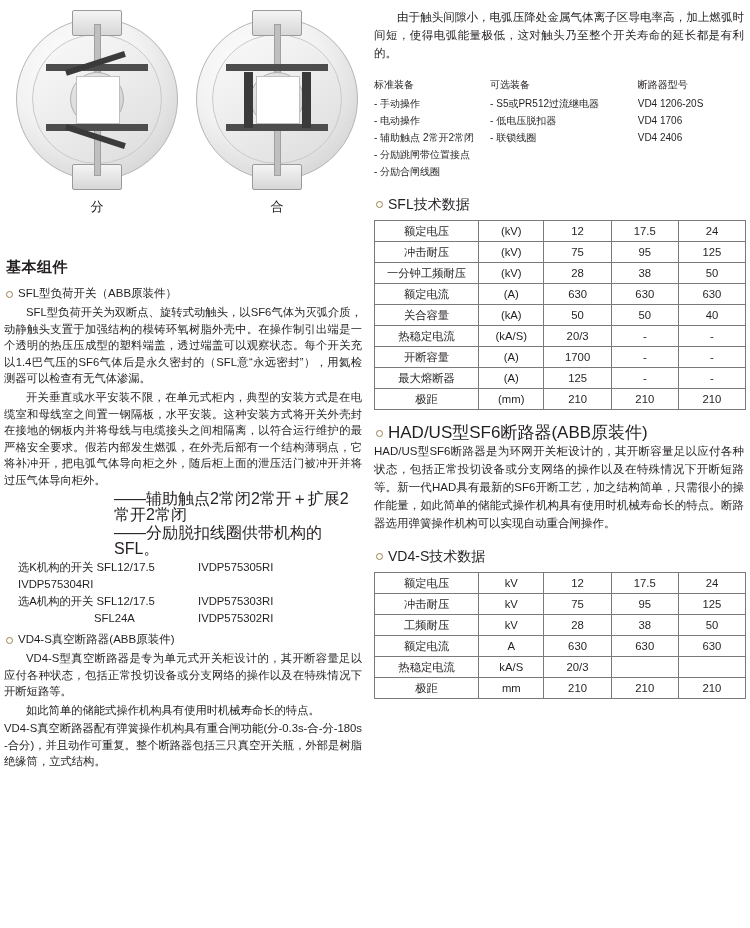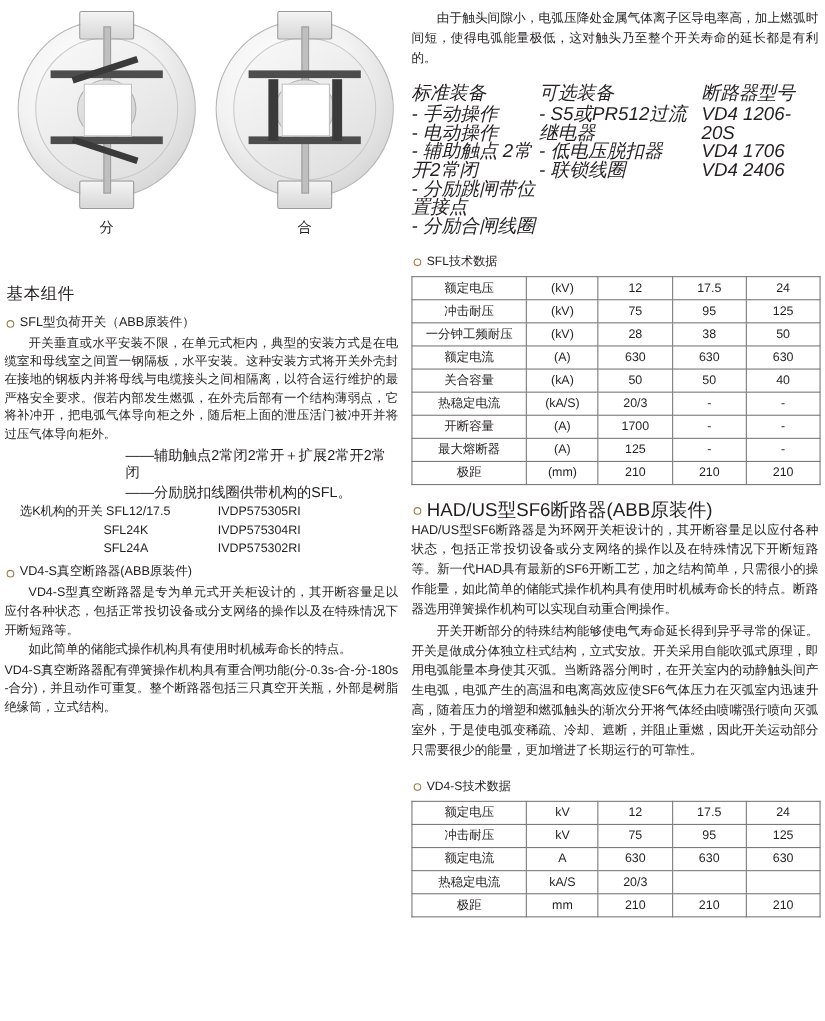--- a/index.html
+++ b/index.html
@@ -129,21 +129,21 @@
     top: 186px;
     width: 170px;
     text-align: center;
     font-size: 13px;
     color: #231f20;
   }
 
   
   h2.section-title {
     font-size: 15px;
-    font-weight: normal;
+    font-weight: bold;
     margin: 12px 0 8px 2px;
     letter-spacing: 0.5px;
   }
   .bullet-line {
     position: relative;
     font-size: 11.5px;
     line-height: 17px;
     margin: 4px 0 2px 0;
     padding-left: 14px;
   }
@@ -158,21 +158,21 @@
   }
   .para {
     font-size: 11.3px;
     line-height: 16.6px;
     margin: 2px 0 2px 0;
     text-align: justify;
     text-justify: inter-ideograph;
   }
   .para.indent { text-indent: 22px; }
   .dashrow {
-    font-size: 13px;
+    font-size: 16px;
     line-height: 16.6px;
     margin: 1px 0;
     padding-left: 110px;
   }
   .kv {
     display: flex;
     font-size: 11.3px;
     line-height: 17px;
     padding-left: 14px;
   }
@@ -185,32 +185,31 @@
     line-height: 18px;
     margin: 0 0 2px 0;
     text-align: justify;
     text-justify: inter-ideograph;
   }
   .r-para.indent { text-indent: 23px; }
 
   .three-col {
     display: flex;
     margin: 14px 0 0 0;
-    font-size: 17px;
+    font-size: 10px;
     line-height: 17px;
-    font-style: italic;
   }
   .three-col .c1 { width: 118px; }
   .three-col .c2 { width: 150px; }
   .three-col .c3 { width: 108px; }
   .three-col .hd { margin-bottom: 2px; }
 
   .tbl-title {
     position: relative;
-    font-size: 11px;
+    font-size: 14px;
     margin: 16px 0 6px 0;
     padding-left: 14px;
   }
   .tbl-title::before {
     content: "";
     position: absolute;
     left: 2px; top: 5px;
     width: 5px; height: 5px;
     border-radius: 50%;
     border: 1px solid #9b7f4f;
@@ -293,34 +292,38 @@
           <div class="contact-closed"></div>
           <div class="contact-closed2"></div>
         </div>
         <div class="sw-caption">合</div>
       </div>
     </div>
 
     <h2 class="section-title">基本组件</h2>
 
     <div class="bullet-line">SFL型负荷开关（ABB原装件）</div>
+    <div class="para indent">SFL型负荷开关为双断点、旋转式动触头，以SF6气体为灭弧介质，动静触头支置于加强结构的模铸环氧树脂外壳中。在操作制引出端是一个透明的热压压成型的塑料端盖，透过端盖可以观察状态。每个开关充以1.4巴气压的SF6气体后是永久密封的（SFL意“永远密封”），用氦检测器可以检查有无气体渗漏。</div>
     <div class="para indent">开关垂直或水平安装不限，在单元式柜内，典型的安装方式是在电缆室和母线室之间置一钢隔板，水平安装。这种安装方式将开关外壳封在接地的钢板内并将母线与电缆接头之间相隔离，以符合运行维护的最严格安全要求。假若内部发生燃弧，在外壳后部有一个结构薄弱点，它将补冲开，把电弧气体导向柜之外，随后柜上面的泄压活门被冲开并将过压气体导向柜外。</div>
 
     <div class="dashrow">——辅助触点2常闭2常开＋扩展2常开2常闭</div>
     <div class="dashrow">——分励脱扣线圈供带机构的SFL。</div>
 
     <div class="kv">
       <div class="k">选K机构的开关 SFL12/17.5</div>
       <div class="v">IVDP575305RI</div>
     </div>
     <div class="kv">
-      <div class="k" style="padding-left:76px">SFL24K</div>
       <div class="v">IVDP575304RI</div>
     </div>
 
+    <div class="kv">
+      <div class="k">选A机构的开关 SFL12/17.5</div>
+      <div class="v">IVDP575303RI</div>
+    </div>
     <div class="kv">
       <div class="k" style="padding-left:76px">SFL24A</div>
       <div class="v">IVDP575302RI</div>
     </div>
 
     <div class="bullet-line">VD4-S真空断路器(ABB原装件)</div>
     <div class="para indent">VD4-S型真空断路器是专为单元式开关柜设计的，其开断容量足以应付各种状态，包括正常投切设备或分支网络的操作以及在特殊情况下开断短路等。</div>
     <div class="para indent">如此简单的储能式操作机构具有使用时机械寿命长的特点。</div>
     <div class="para">VD4-S真空断路器配有弹簧操作机构具有重合闸功能(分-0.3s-合-分-180s -合分)，并且动作可重复。整个断路器包括三只真空开关瓶，外部是树脂绝缘筒，立式结构。</div>
   </div>
@@ -416,40 +419,46 @@
           <td class="unit">(mm)</td>
           <td class="v">210</td>
           <td class="v">210</td>
           <td class="v">210</td>
         </tr>
       </tbody>
     </table>
 
     <div class="sub-head">HAD/US型SF6断路器(ABB原装件)</div>
     <div class="r-para">HAD/US型SF6断路器是为环网开关柜设计的，其开断容量足以应付各种状态，包括正常投切设备或分支网络的操作以及在特殊情况下开断短路等。新一代HAD具有最新的SF6开断工艺，加之结构简单，只需很小的操作能量，如此简单的储能式操作机构具有使用时机械寿命长的特点。断路器选用弹簧操作机构可以实现自动重合闸操作。</div>
-    <div class="r-para indent">开关开断部分的特殊结构能够使电气寿命延长得到异乎寻常的保证。开关是做成分体独立柱式结构，立式安放。开关采用自能吹弧式原理，即用电弧能量本身使其灭弧。当断路器分闸时，在开关室内的动静触头间产生电弧，电弧产生的高温和电离高效应使SF6气体压力在灭弧室内迅速升高，随着压力的增塑和燃弧触头的渐次分开将气体经由喷嘴强行喷向灭弧室外，于是使电弧变稀疏、冷却、遮断，并阻止重燃，因此开关运动部分只需要很少的能量，更加增进了长期运行的可靠性。</div>
 
     <div class="tbl-title">VD4-S技术数据</div>
     <table class="spec">
       <tbody>
         <tr>
           <td class="lbl">额定电压</td>
           <td class="unit">kV</td>
           <td class="v">12</td>
           <td class="v">17.5</td>
           <td class="v">24</td>
         </tr>
         <tr>
           <td class="lbl">冲击耐压</td>
           <td class="unit">kV</td>
           <td class="v">75</td>
           <td class="v">95</td>
           <td class="v">125</td>
         </tr>
         <tr>
+          <td class="lbl">工频耐压</td>
+          <td class="unit">kV</td>
+          <td class="v">28</td>
+          <td class="v">38</td>
+          <td class="v">50</td>
+        </tr>
+        <tr>
           <td class="lbl">额定电流</td>
           <td class="unit">A</td>
           <td class="v">630</td>
           <td class="v">630</td>
           <td class="v">630</td>
         </tr>
         <tr>
           <td class="lbl">热稳定电流</td>
           <td class="unit">kA/S</td>
           <td class="v">20/3</td>

